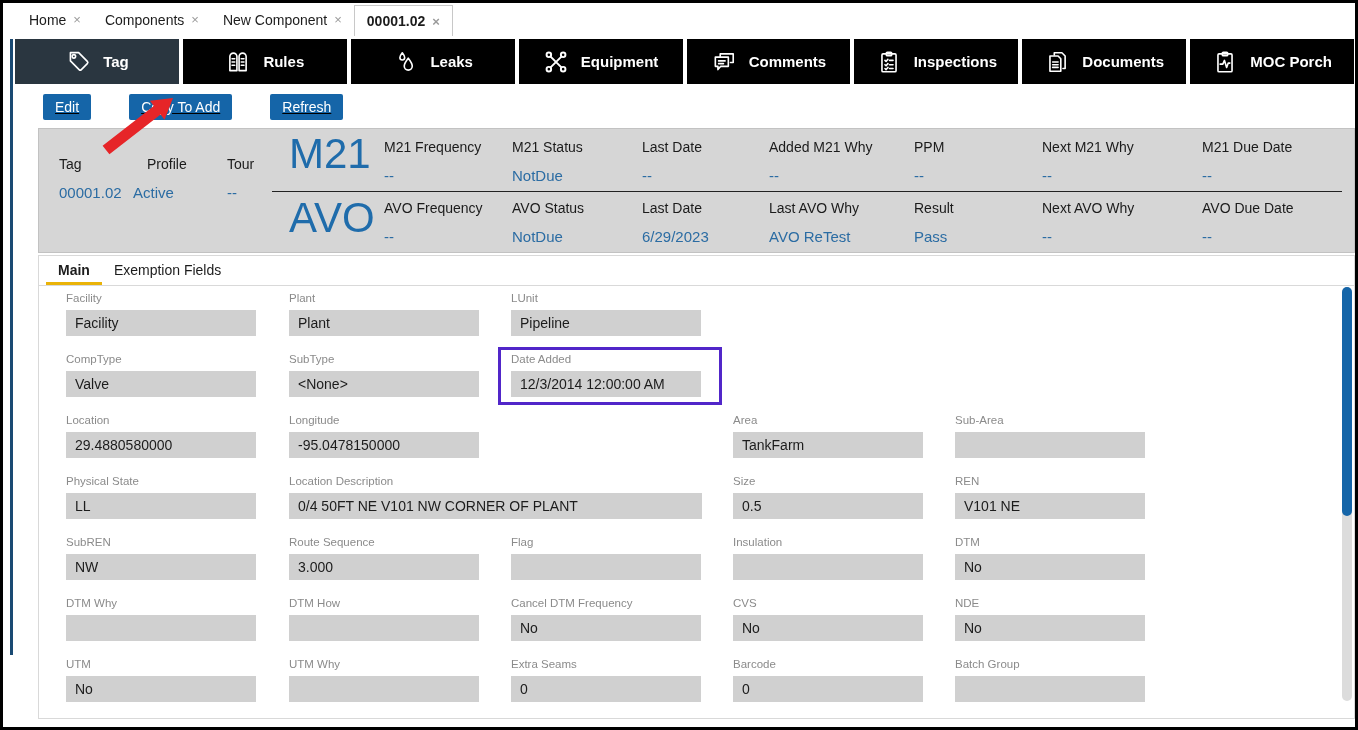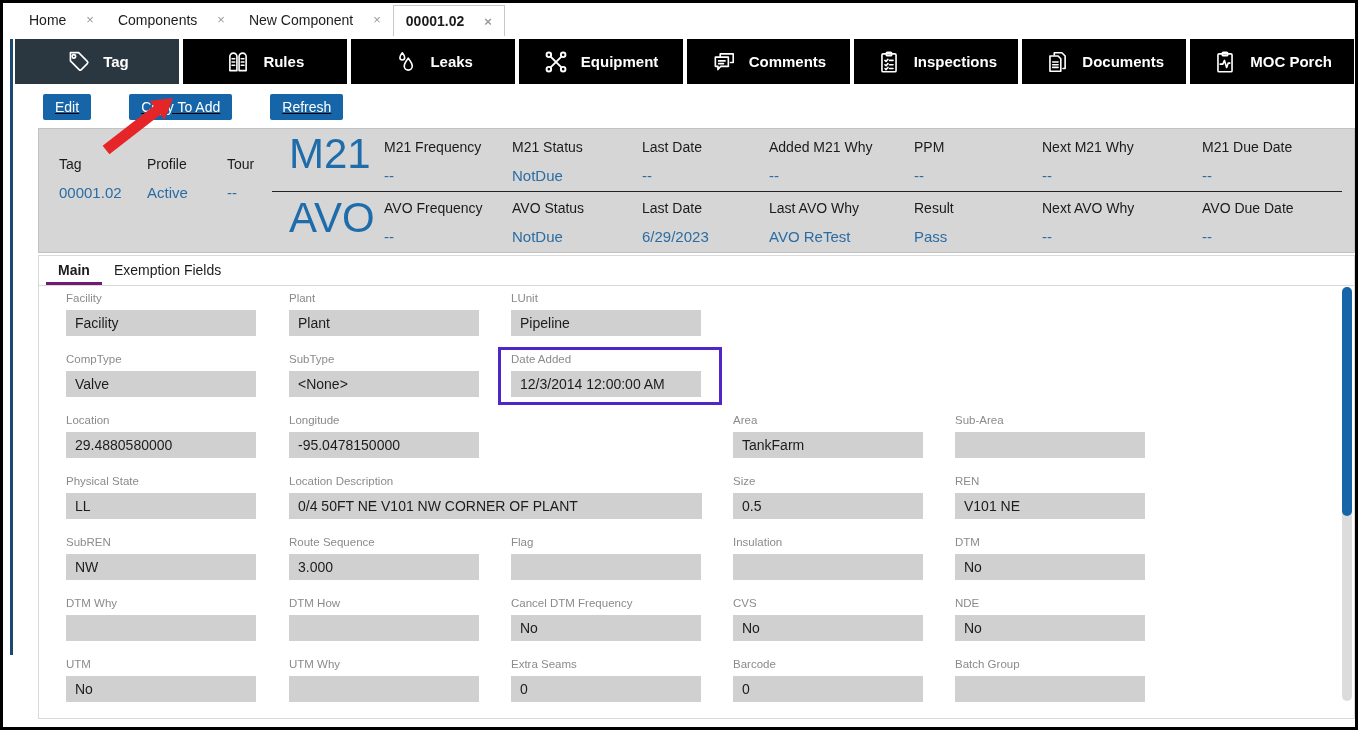--- a/index.html
+++ b/index.html
@@ -6,21 +6,21 @@
   html,body { background:#fff; }
   body { font-family:"Liberation Sans", sans-serif; }
   .page {
     position:relative; width:1358px; height:730px;
     border:3px solid #000; background:#fff; overflow:hidden;
   }
 
   
   .tabbar { position:absolute; top:0; left:3px; right:3px; height:33px;
     display:flex; align-items:center; padding-left:11px; background:#fff; }
-  .btab { display:flex; align-items:center; gap:20px; padding:6px 12px;
+  .btab { display:flex; align-items:center; gap:7px; padding:6px 12px;
     font-size:14px; color:#1c1c1c; cursor:default; }
   .btab .close { color:#9a9a9a; font-size:13px; }
   .btab.active { font-weight:bold; background:#fff; border:1px solid #c8c8c8;
     border-bottom:none; height:31px; margin-top:2px; }
 
   
   .navbar { position:absolute; top:36px; left:12px; right:1px; height:45px; display:flex; }
   .navbtn { flex:1; margin-right:4px; background:#000000; color:#fff;
     display:flex; align-items:center; justify-content:center; gap:12px;
     font-size:15px; font-weight:bold; cursor:pointer; }
@@ -44,21 +44,21 @@
   .hval { position:absolute; font-size:15px; color:#2b6ca3; white-space:nowrap; }
   .big-code { position:absolute; left:250px; font-size:42px; color:#1f6cab; line-height:1; }
   .hdivider { position:absolute; left:233px; right:12px; top:62px; height:1px; background:#222; }
 
   
   .fpanel { position:absolute; left:35px; top:252px; width:1317px; height:464px;
     background:#fff; border:1px solid #d9d9d9; }
   .ftabs { position:relative; height:30px; border-bottom:1px solid #d9d9d9;
     display:flex; align-items:flex-end; padding-left:7px; }
   .ftab { font-size:14px; color:#1c1c1c; padding:6px 12px 7px; cursor:pointer; }
-  .ftab.active { font-weight:bold; border-bottom:3px solid #701a75; padding-bottom:4px; }
+  .ftab.active { font-weight:bold; border-bottom:3px solid #eab308; padding-bottom:4px; }
   .frow { position:relative; height:61px; }
   .fgroup { position:absolute; top:6px; width:190px; }
   .fgroup.wide { width:413px; }
   .c1{left:27px} .c2{left:250px} .c3{left:472px} .c4{left:694px} .c5{left:916px}
   .flabel { font-size:11.5px; color:#8b8b8b; height:14px; white-space:nowrap; }
   .fbox { margin-top:4px; height:26px; background:#d0d0d0; font-size:14px;
     color:#1c1c1c; line-height:26px; padding-left:9px; white-space:nowrap; overflow:hidden; }
   .hl-box { position:absolute; left:459px; top:0px; width:224px; height:58px;
     border:3px solid #5126c9; z-index:4; pointer-events:none; }
 
@@ -170,21 +170,21 @@
   </div>
 
   <svg class="arrow-svg" width="90" height="75" viewBox="0 0 90 75">
     <polygon points="4.6,57.7 55.8,17.9 51.9,12.7 75,10 66.5,31.7 62.6,26.5 11.4,66.3" fill="#e62528"></polygon>
   </svg>
 
   <div class="hpanel">
     <div class="hlab" style="left:20px; top:27px">Tag</div>
     <div class="hval" style="left:20px; top:55px">00001.02</div>
     <div class="hlab" style="left:108px; top:27px">Profile</div>
-    <div class="hval" style="left:108px; top:55px">Active</div>
+    <div class="hval" style="left:94px; top:55px">Active</div>
     <div class="hlab" style="left:188px; top:27px">Tour</div>
     <div class="hval" style="left:188px; top:55px">--</div>
 
     <div class="big-code" style="top:4px">M21</div>
     <div class="big-code" style="top:68px">AVO</div>
     <div class="hdivider"></div>
 
     <div class="hlab" style="left:345px; top:10px">M21 Frequency</div>
     <div class="hval" style="left:345px; top:38px">--</div>
     <div class="hlab" style="left:473px; top:10px">M21 Status</div>

